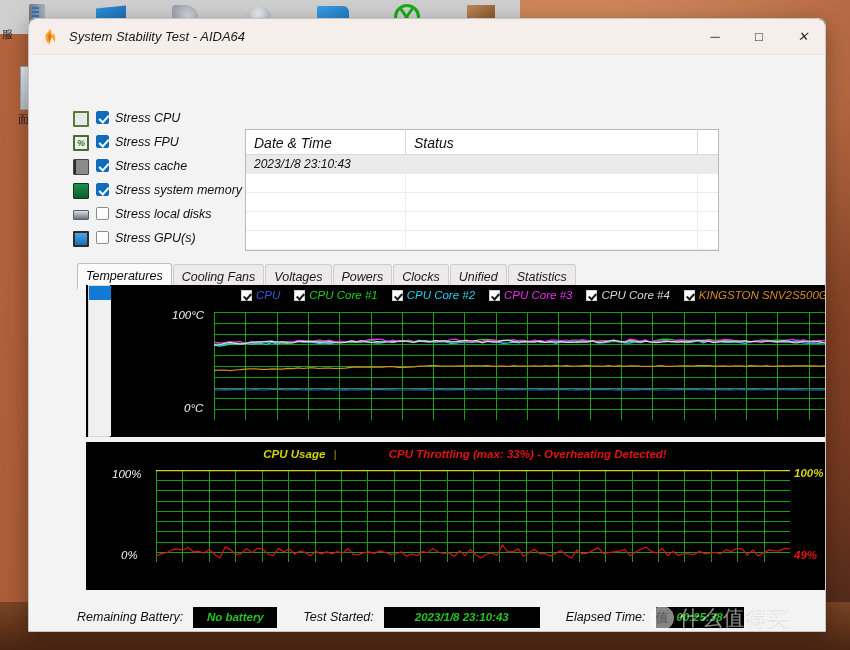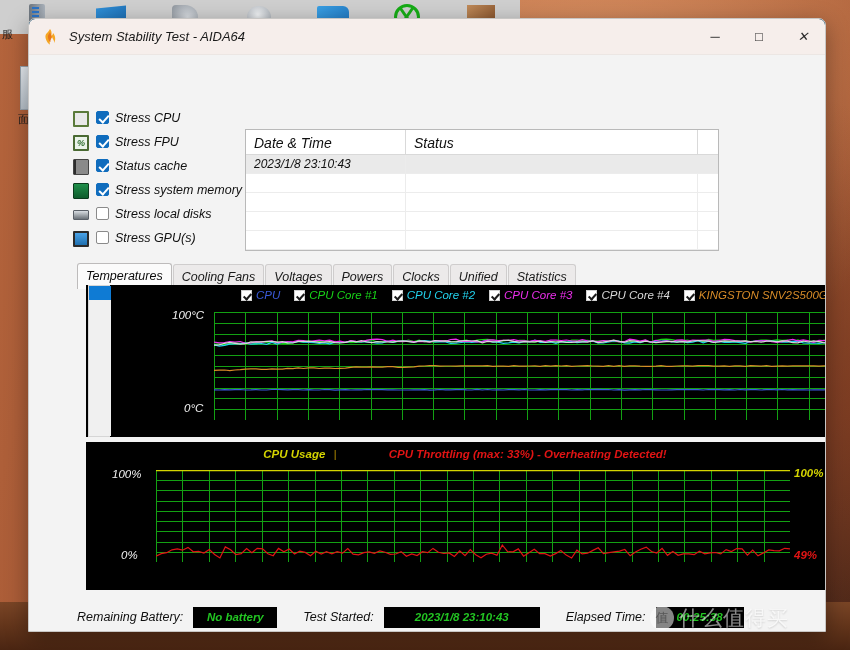--- a/index.html
+++ b/index.html
@@ -229,21 +229,21 @@
         <div class="opt-label">Stress CPU</div>
       </div>
       <div class="opt-row">
         <div class="opt-ico ico-fpu">%</div>
         <div class="cbx checked"></div>
         <div class="opt-label">Stress FPU</div>
       </div>
       <div class="opt-row">
         <div class="opt-ico ico-cache"></div>
         <div class="cbx checked"></div>
-        <div class="opt-label">Status cache</div>
+        <div class="opt-label">Stress cache</div>
       </div>
       <div class="opt-row">
         <div class="opt-ico ico-mem"></div>
         <div class="cbx checked"></div>
         <div class="opt-label">Stress system memory</div>
       </div>
       <div class="opt-row">
         <div class="opt-ico ico-disk"></div>
         <div class="cbx"></div>
         <div class="opt-label">Stress local disks</div>

